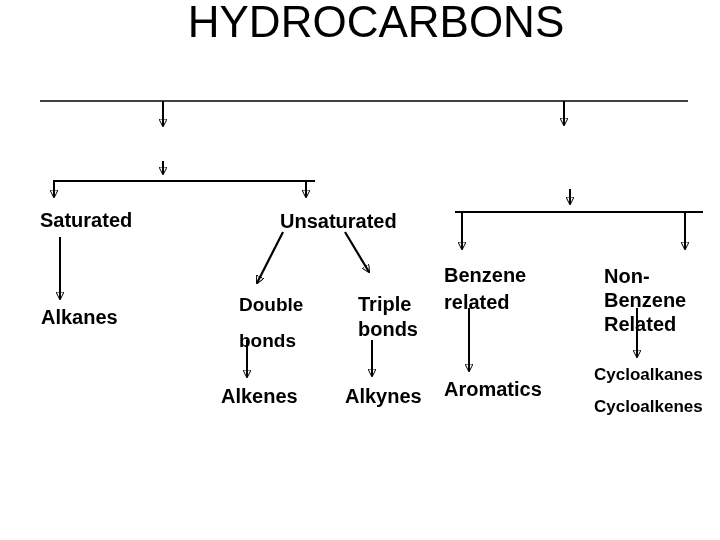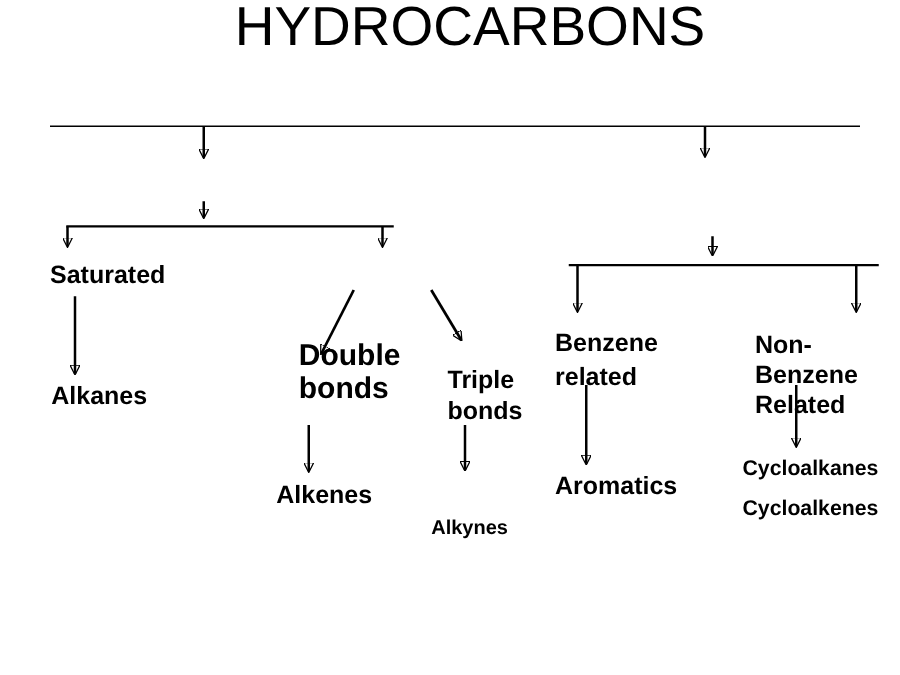--- a/index.html
+++ b/index.html
@@ -37,24 +37,24 @@
     font-size: 44px;
     font-weight: normal;
     line-height: 44px;
     white-space: nowrap;
   }
   .open      { left: 133px; top: 139px; font-size: 24px; }
   .closed    { left: 505px; top: 139px; width: 125px; text-align: center; font-size: 24px; line-height: 28px; }
   .saturated   { left: 24px;  top: 209px; font-size: 20px; }
   .unsaturated { left: 264px; top: 210px; font-size: 20px; }
   .alkanes     { left: 25px;  top: 306px; font-size: 20px; }
-  .double      { left: 223px; top: 272px; font-size: 24px; line-height: 26px; }
+  .double      { left: 223px; top: 287px; font-size: 19px; line-height: 36px; }
   .triple      { left: 342px; top: 292px; font-size: 20px; line-height: 25px; }
   .alkenes     { left: 205px; top: 385px; font-size: 20px; }
-  .alkynes     { left: 329px; top: 385px; font-size: 16px; margin-top: 29px; }
+  .alkynes     { left: 329px; top: 385px; font-size: 20px; }
   .benzene     { left: 428px; top: 262px; font-size: 20px; line-height: 27px; }
   .aromatics   { left: 428px; top: 378px; font-size: 20px; }
   .nonbenzene  { left: 588px; top: 264px; font-size: 20px; line-height: 24px; }
   .cycloalkanes { left: 578px; top: 365px; font-size: 17px; }
   .cycloalkenes { left: 578px; top: 397px; font-size: 17px; }
   .cycloalkynes { left: 578px; top: 429px; font-size: 17px; }
 </style>
 </head>
 <body>
 
@@ -92,20 +92,21 @@
 
     <line x1="469" y1="308" x2="469" y2="371" stroke-width="2" marker-end="url(#ah)"></line>
 
     <line x1="637" y1="308" x2="637" y2="357" stroke-width="2" marker-end="url(#ah)"></line>
   </svg>
 
   <div class="lbl title">HYDROCARBONS</div>
 
 
   <div class="lbl saturated">Saturated</div>
+  <div class="lbl unsaturated">Unsaturated</div>
   <div class="lbl alkanes">Alkanes</div>
 
   <div class="lbl double">Double
 bonds</div>
   <div class="lbl triple">Triple
 bonds</div>
   <div class="lbl alkenes">Alkenes</div>
   <div class="lbl alkynes">Alkynes</div>
 
   <div class="lbl nonbenzene">Non-Benzene

